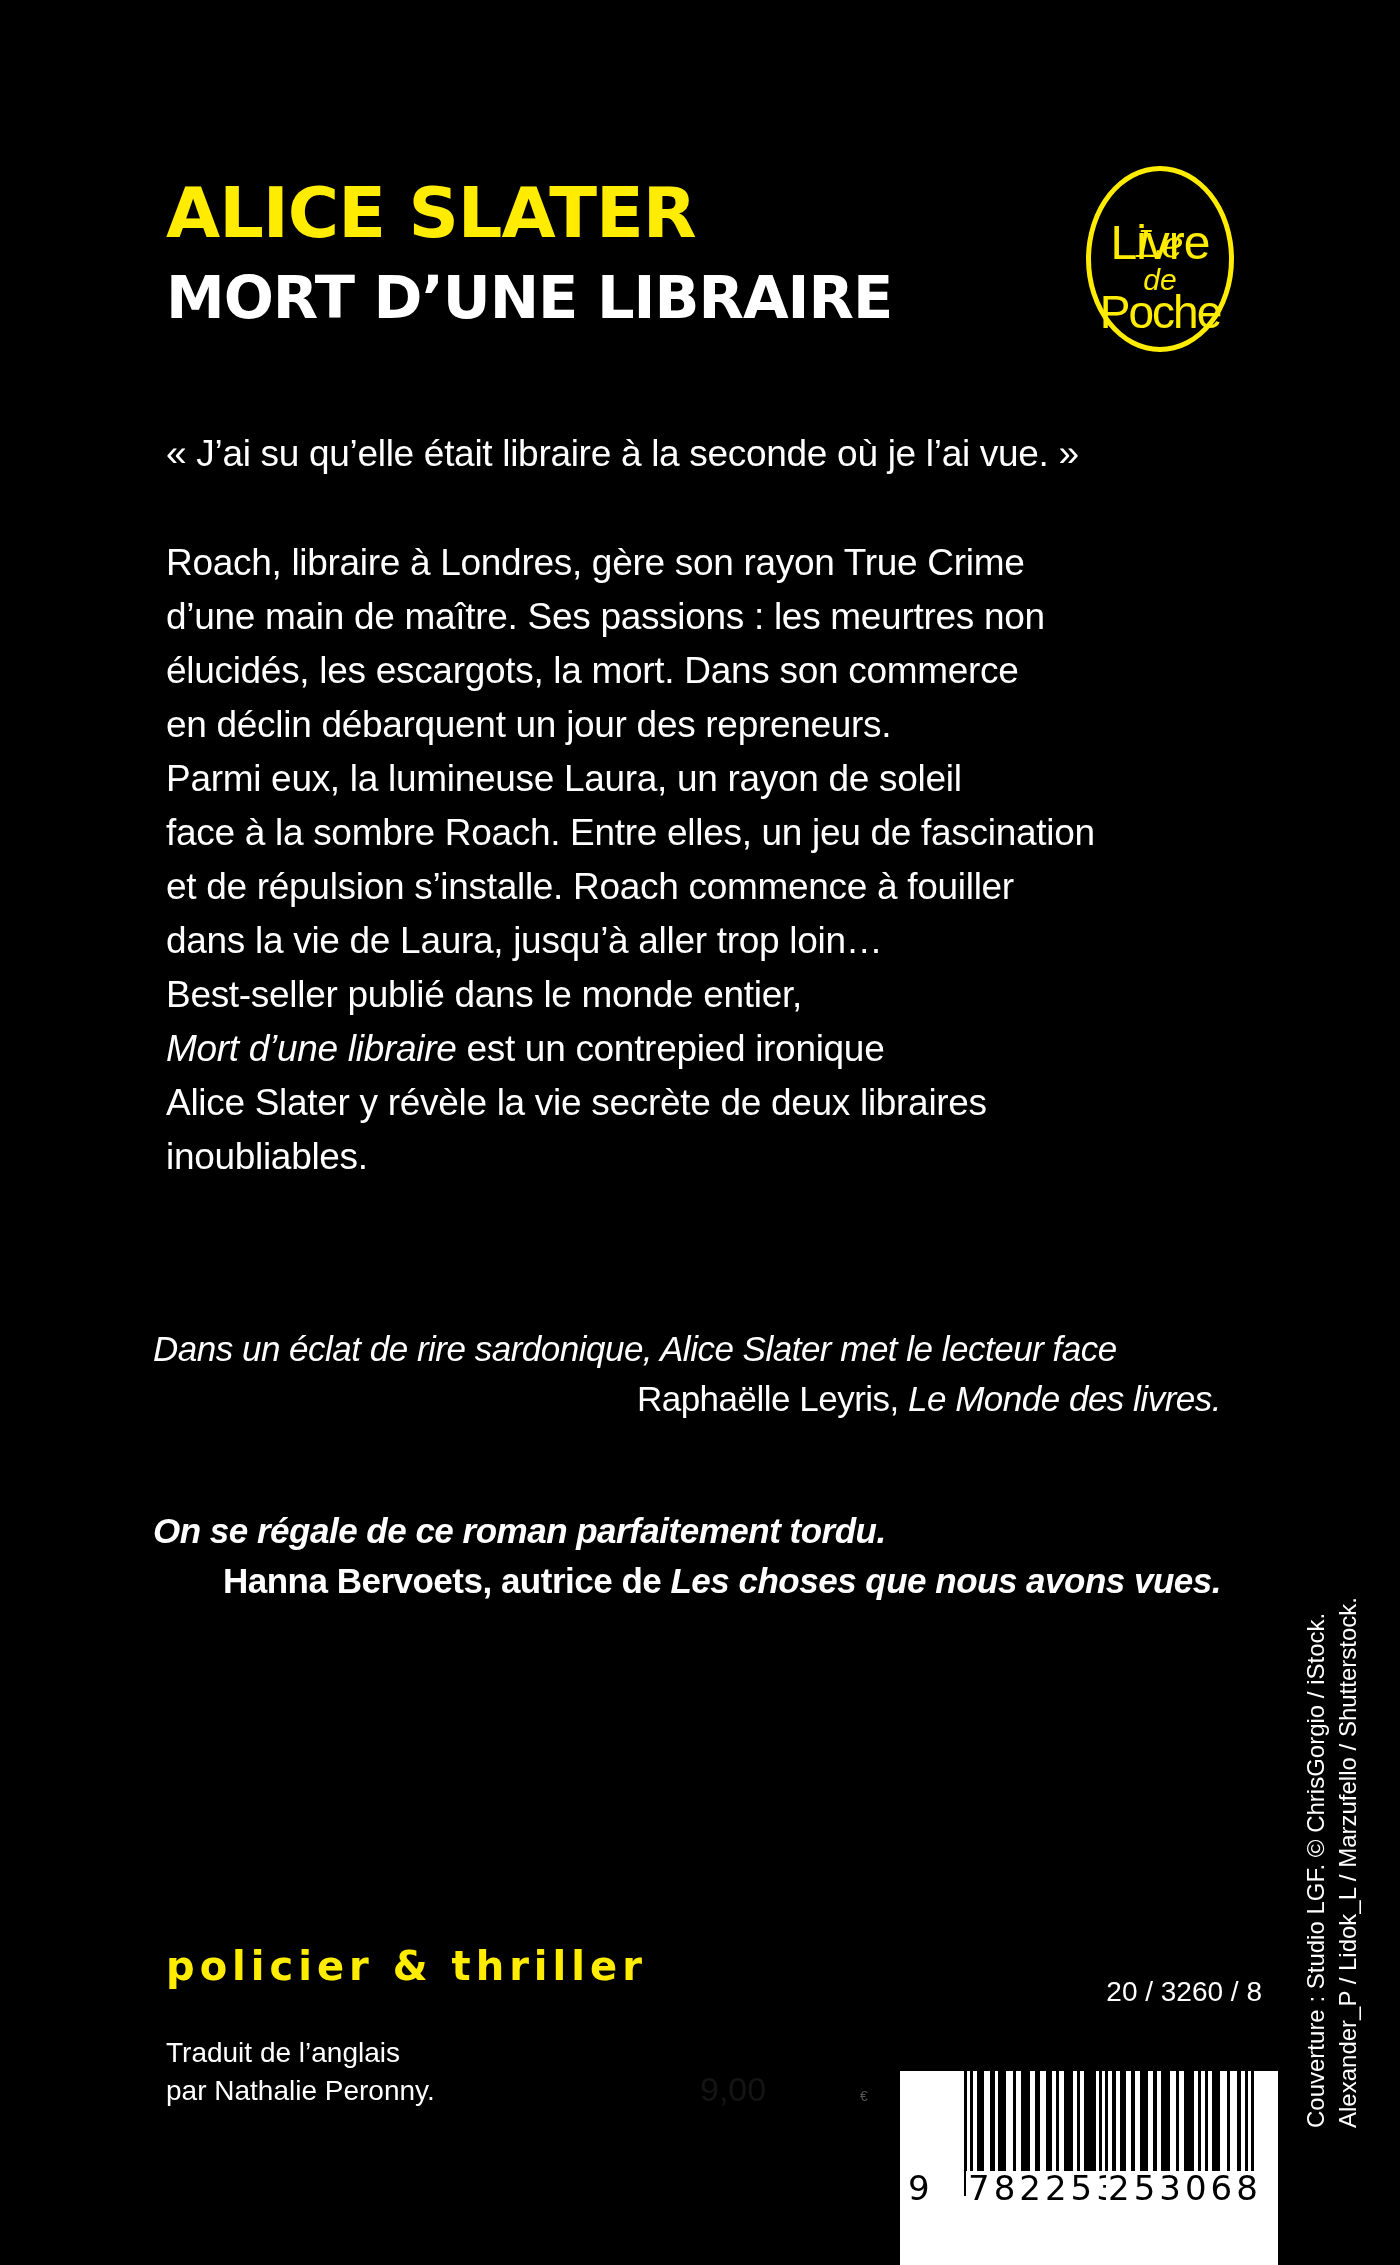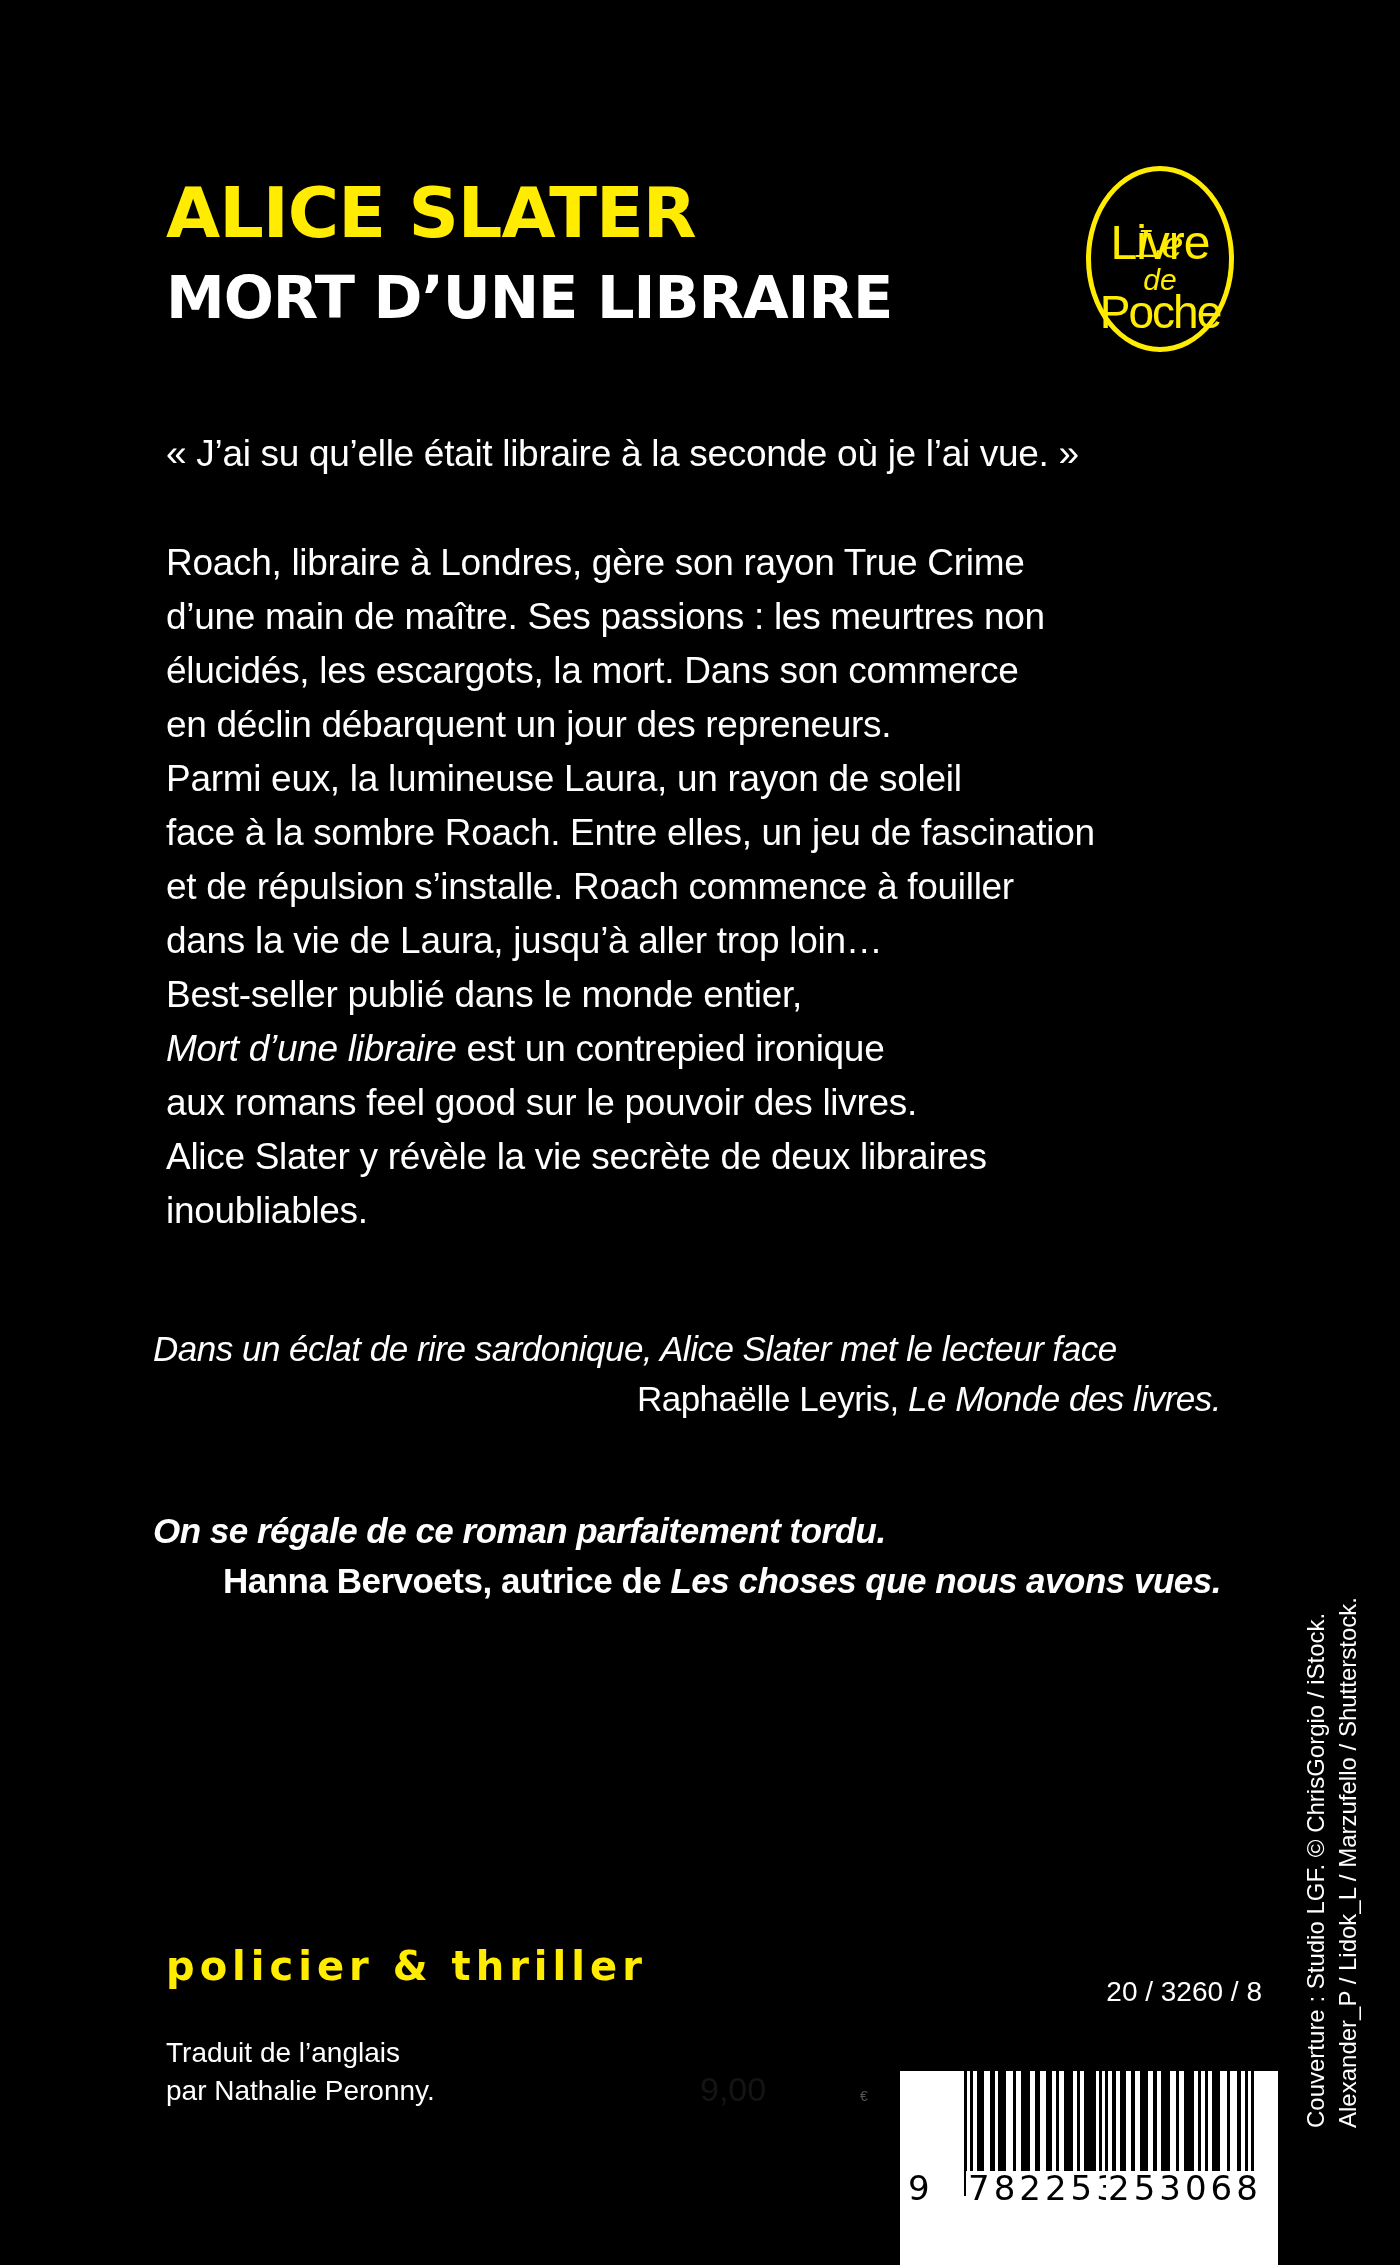--- a/index.html
+++ b/index.html
@@ -114,21 +114,20 @@
   <span class="line">Roach, libraire à Londres, gère son rayon True Crime</span>
   <span class="line">d’une main de maître. Ses passions : les meurtres non</span>
   <span class="line">élucidés, les escargots, la mort. Dans son commerce</span>
   <span class="line">en déclin débarquent un jour des repreneurs.</span>
   <span class="line">Parmi eux, la lumineuse Laura, un rayon de soleil</span>
   <span class="line">face à la sombre Roach. Entre elles, un jeu de fascination</span>
   <span class="line">et de répulsion s’installe. Roach commence à fouiller</span>
   <span class="line">dans la vie de Laura, jusqu’à aller trop loin…</span>
   <span class="line">Best-seller publié dans le monde entier,</span>
   <span class="line"><em>Mort d’une libraire</em><span> est un contrepied ironique</span></span>
-  <span class="line">aux romans feel good sur le pouvoir des livres.</span>
   <span class="line">Alice Slater y révèle la vie secrète de deux libraires</span>
   <span class="line">inoubliables.</span>
 </div>
 
 <div class="review r1">
   <span class="q">Dans un éclat de rire sardonique, Alice Slater met le lecteur face</span>
   <span class="src"><span>Raphaëlle Leyris, </span><em>Le Monde des livres.</em></span>
 </div>
 
 <div class="review r2">

